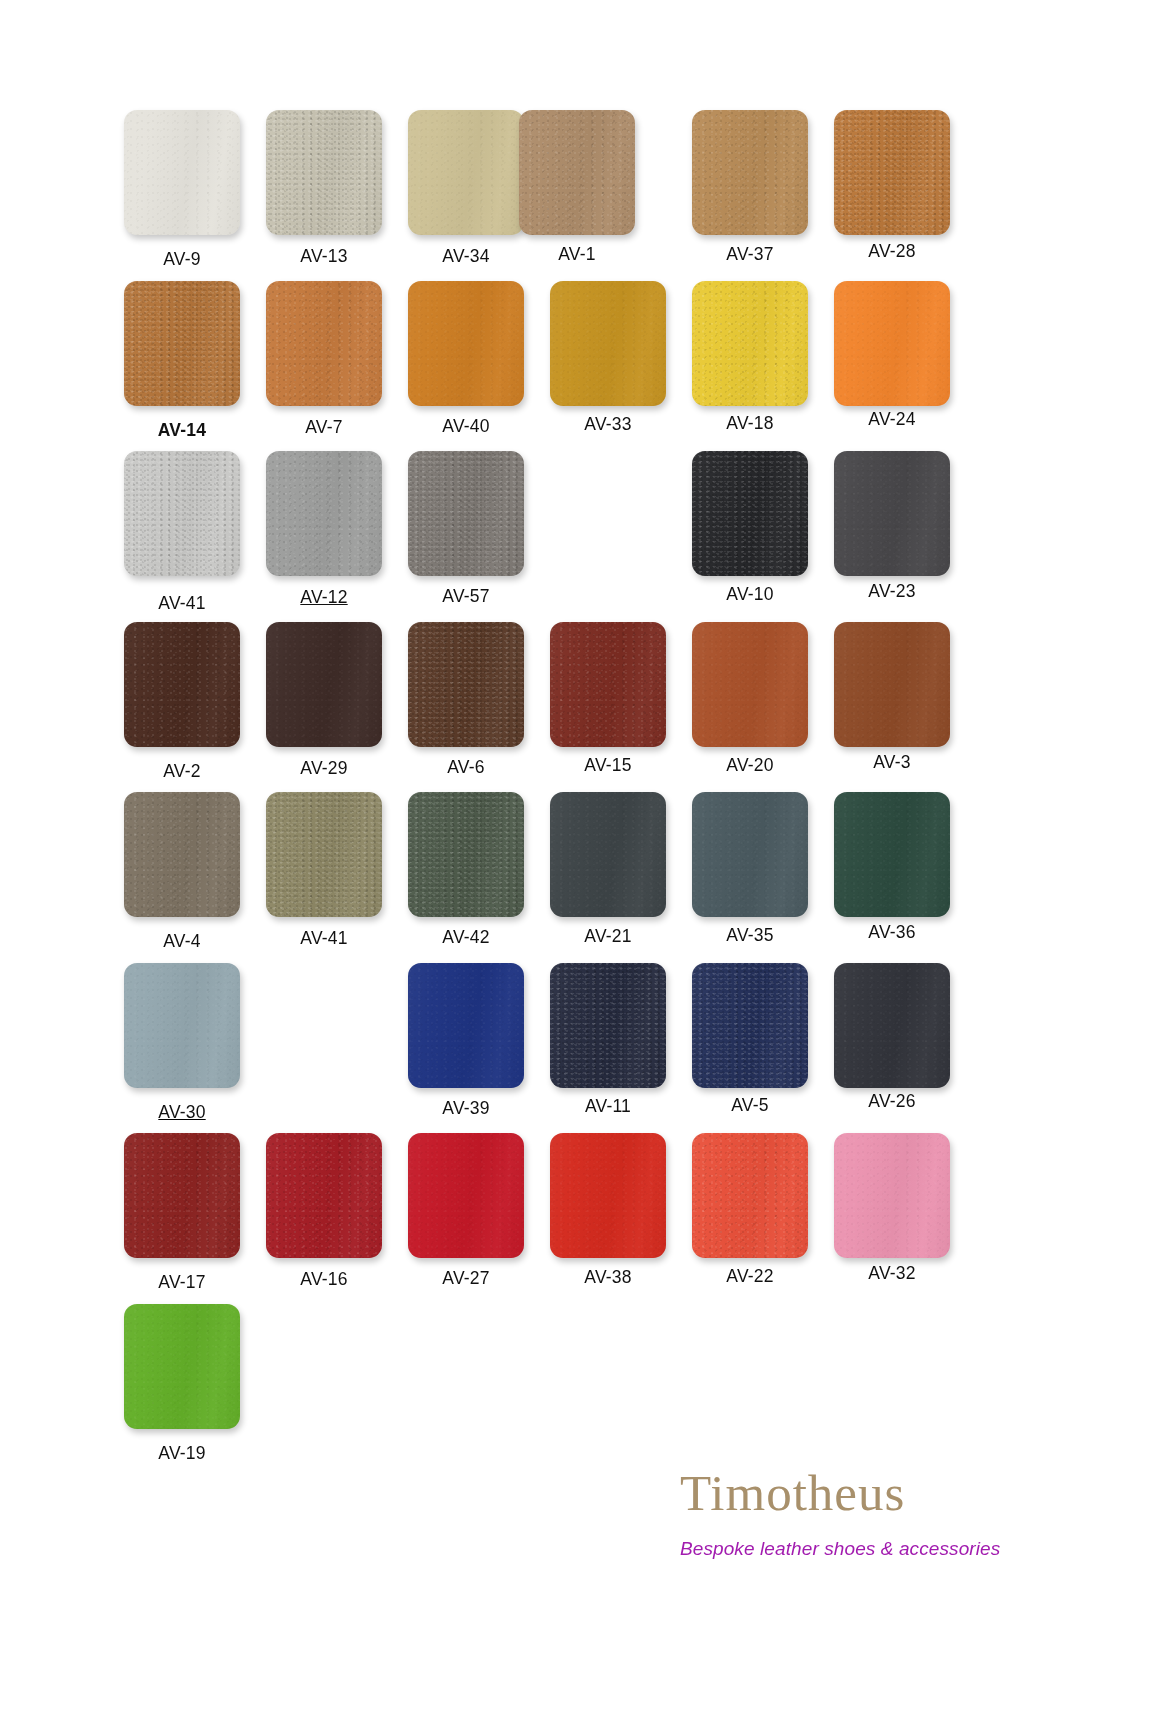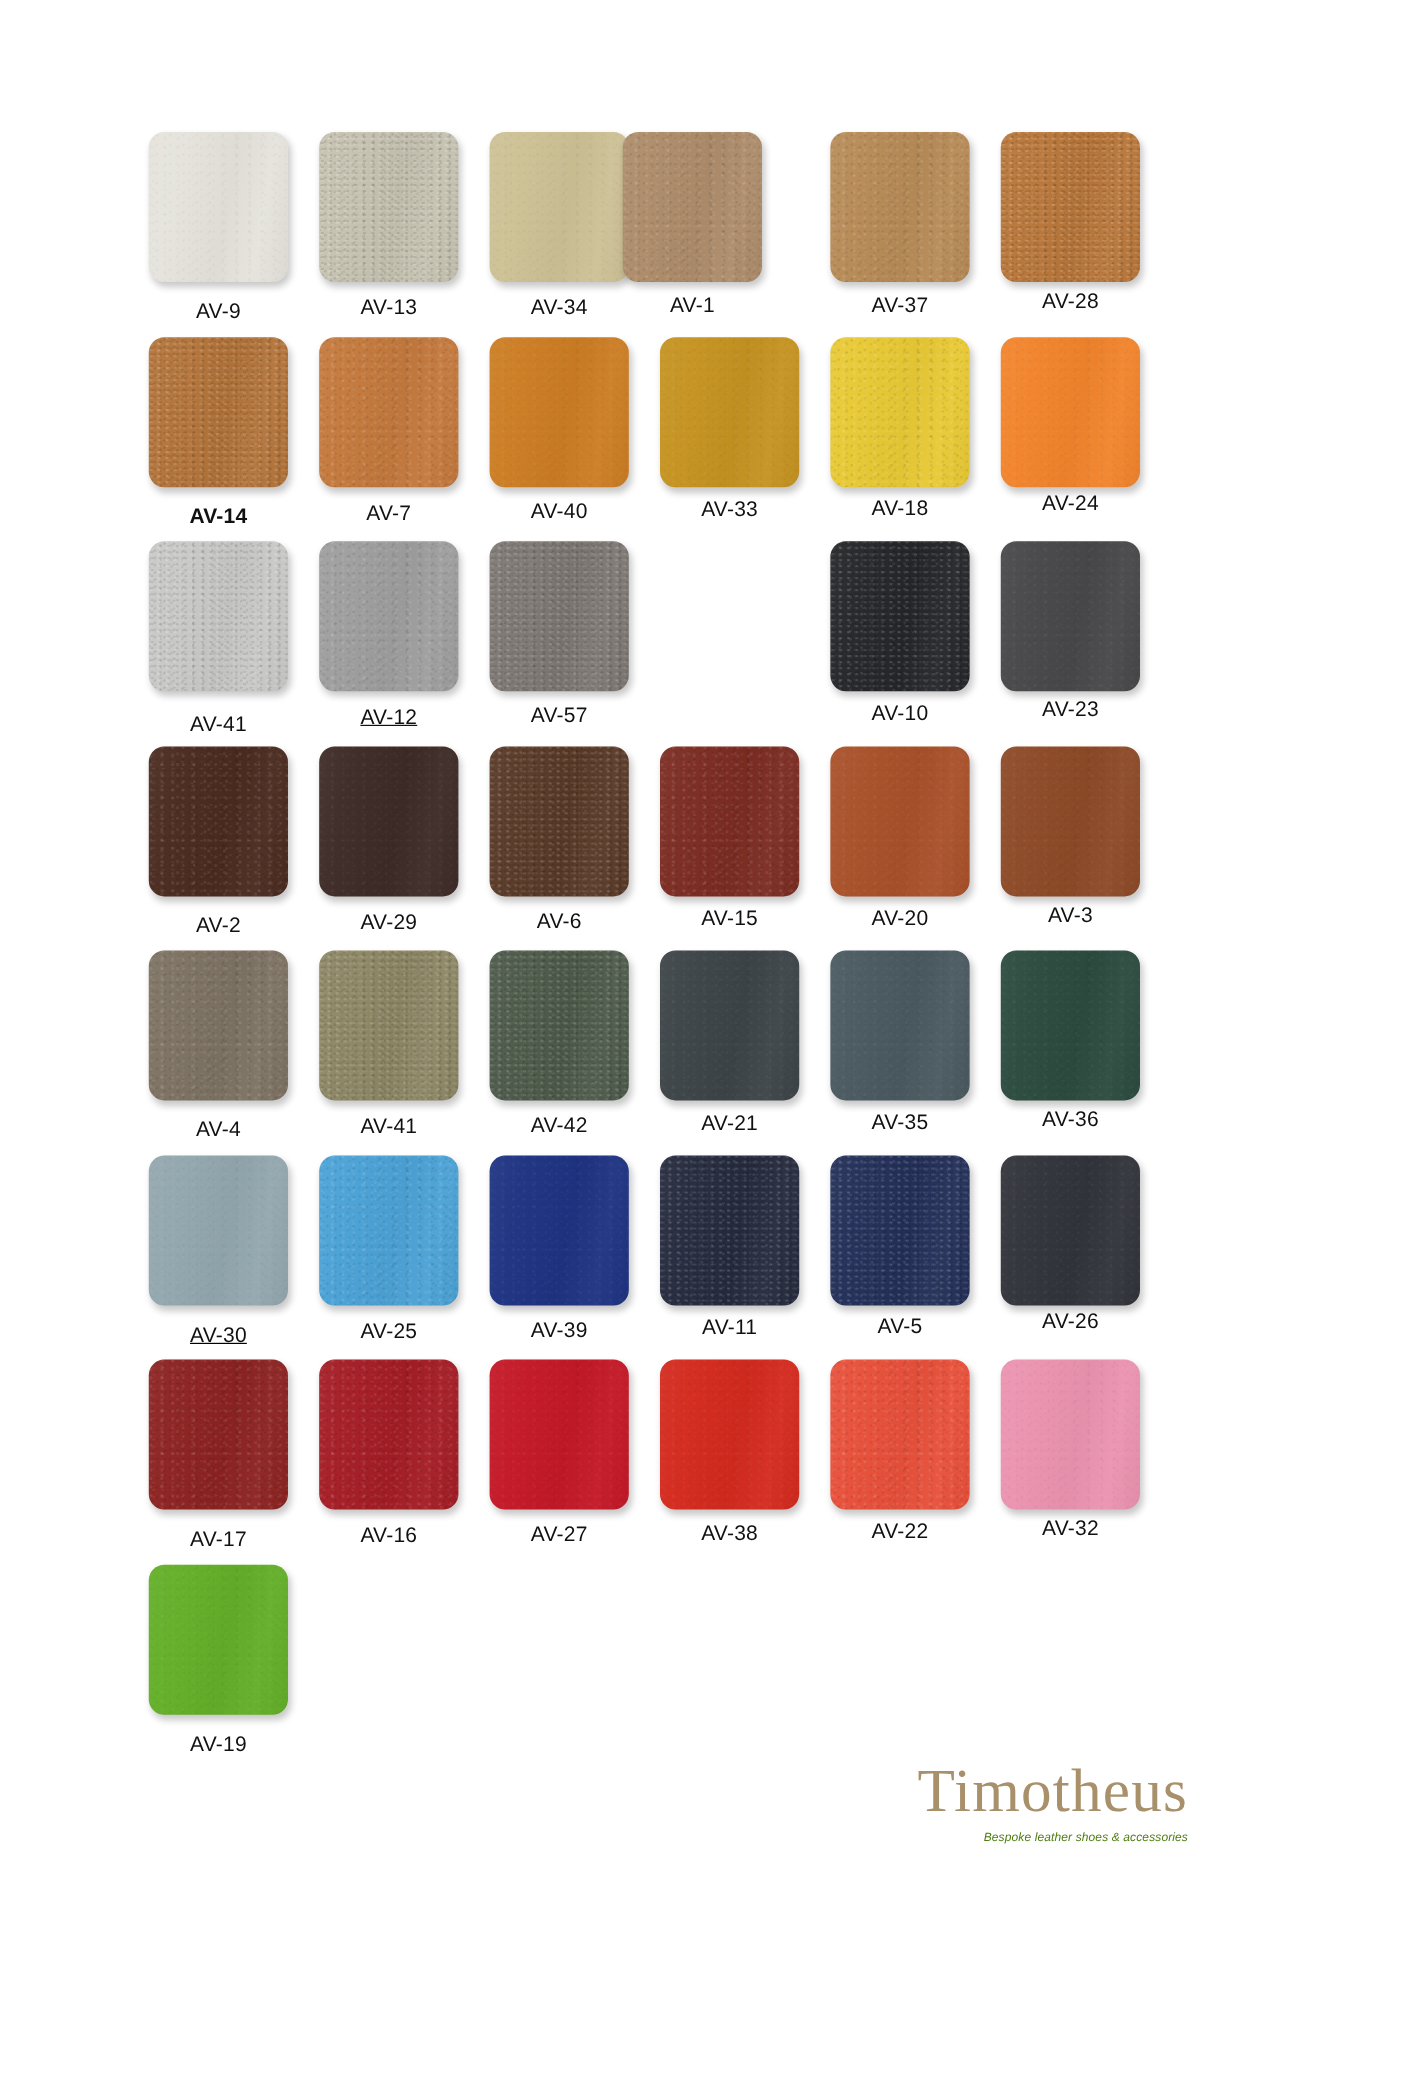--- a/index.html
+++ b/index.html
@@ -61,39 +61,39 @@
     text-align:center;
     font-size:17.5px;
     color:#111111;
     letter-spacing:0.2px;
     font-family:"Liberation Sans",sans-serif;
     white-space:nowrap;
   }
 
   #logo{
     position:absolute;
-    left:710px;top:1468px;
+    left:680px;top:1468px;
     width:280px;
-    text-align:right;
+    text-align:left;
   }
   #logo .brand{
     font-family:"Liberation Serif",serif;
     font-size:51px;
     color:#a8906b;
     letter-spacing:1px;
     line-height:1.0;
     white-space:nowrap;
   }
   #logo .tagline{
     font-family:"Liberation Sans",sans-serif;
     font-style:italic;
-    font-size:10px;
-    color:#4d7c0f;
+    font-size:19px;
+    color:#a21caf;
     letter-spacing:0.1px;
-    margin-top:7px;
+    margin-top:19px;
     white-space:nowrap;
   }
 </style>
 </head>
 <body>
 
 <div id="sheet">
     <div class="row" style="top: 0px;">
       <div class="cell" style="left: 116px; top: 110px;">
         <div class="swatch smooth" title="AV-9" style="background: rgb(229, 227, 220); width: 116px; height: 125px;"></div>
@@ -217,24 +217,20 @@
       </div>
       <div class="cell" style="left: 826px; top: 792px;">
         <div class="swatch smooth" title="AV-36" style="background: rgb(44, 75, 63); width: 116px; height: 125px;"></div>
         <div class="label" style="margin-top: 5px;">AV-36</div>
       </div>
     </div>
     <div class="row" style="top: 0px;">
       <div class="cell" style="left: 116px; top: 963px; text-decoration: underline;">
         <div class="swatch smooth" title="AV-30" style="background: rgb(147, 167, 175); width: 116px; height: 125px;"></div>
         <div class="label" style="margin-top: 14px;">AV-30</div>
-      </div>
-      <div class="cell" style="left: 258px; top: 963px;">
-        <div class="swatch" title="AV-25" style="background: rgb(75, 162, 214); width: 116px; height: 125px;"></div>
-        <div class="label" style="margin-top: 11px;">AV-25</div>
       </div>
       <div class="cell" style="left: 400px; top: 963px;">
         <div class="swatch smooth" title="AV-39" style="background: rgb(30, 51, 130); width: 116px; height: 125px;"></div>
         <div class="label" style="margin-top: 10px;">AV-39</div>
       </div>
       <div class="cell" style="left: 542px; top: 963px;">
         <div class="swatch coarse" title="AV-11" style="background: rgb(38, 43, 63); width: 116px; height: 125px;"></div>
         <div class="label" style="margin-top: 8px;">AV-11</div>
       </div>
       <div class="cell" style="left: 684px; top: 963px;">

